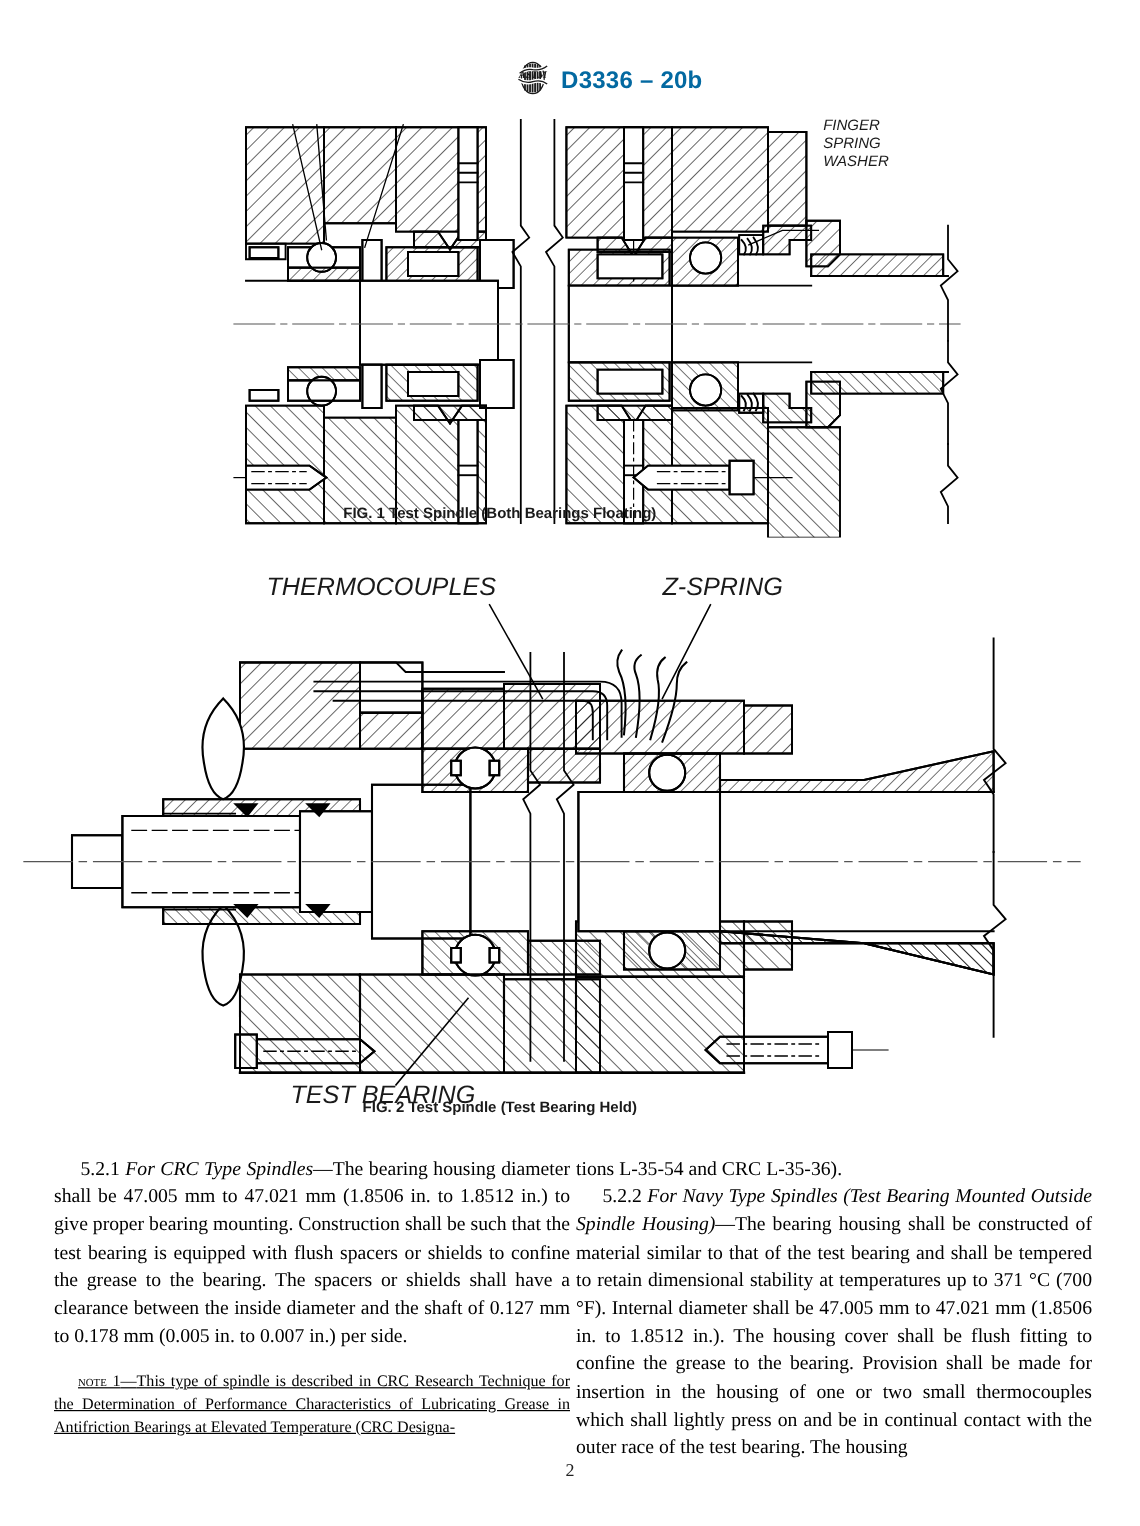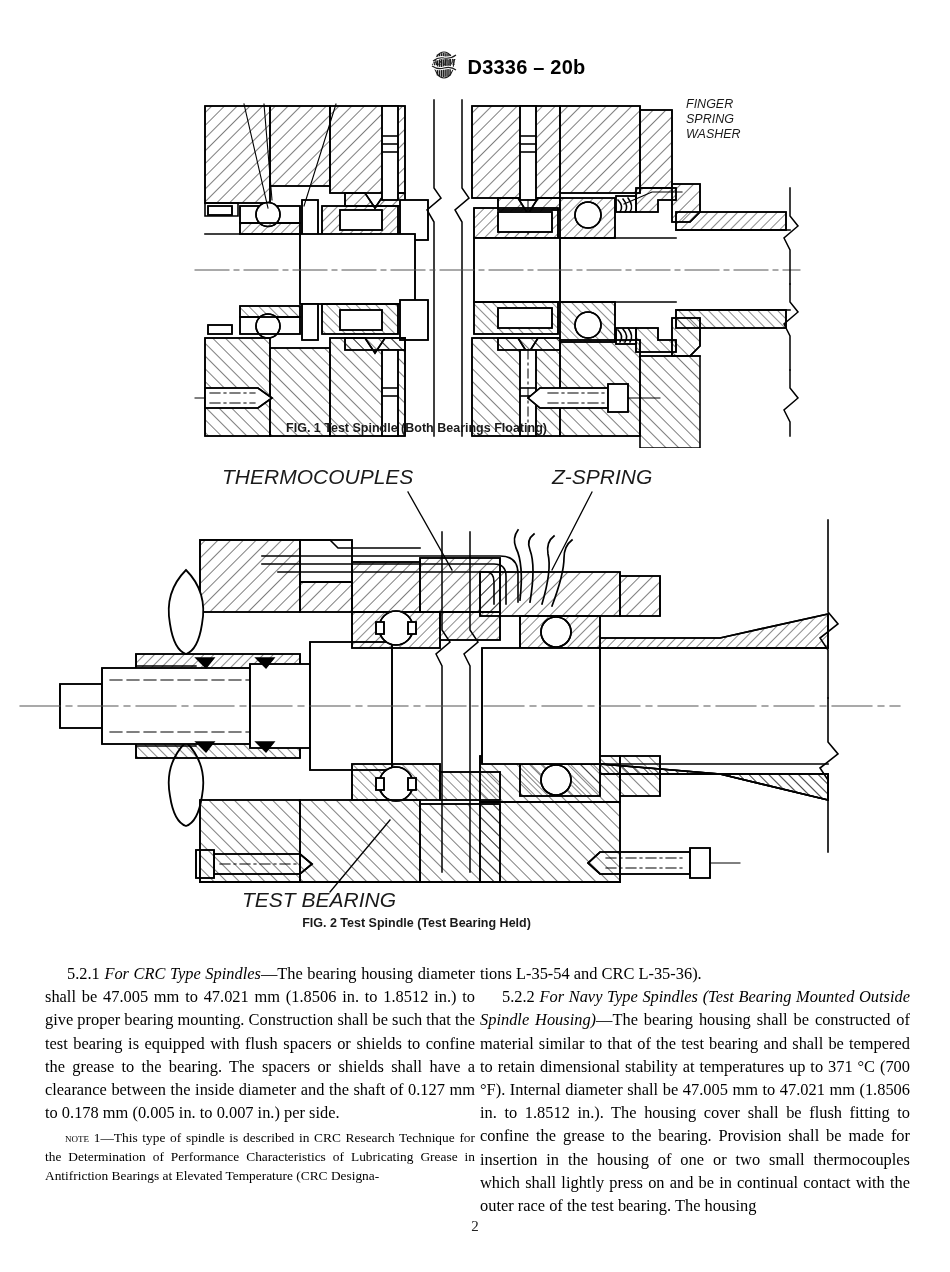--- a/index.html
+++ b/index.html
@@ -30,27 +30,27 @@
     padding-left: 32px;
   }
   #astm-logo {
     display: block;
   }
   #designation {
     font-family: "Liberation Sans", sans-serif;
     font-weight: bold;
     font-size: 20px;
     letter-spacing: 0.2px;
-    color: #000000;
+    color: #0369a1;
   }
 
   
   .figure-block { position: absolute; font-style: italic; }
   #figure-1-block { top: 88px; left: 0; width: 950px; height: 360px; }
-  #figure-2-block { top: 452px; left: 0; width: 762px; height: 480px; }
+  #figure-2-block { top: 464px; left: 0; width: 762px; height: 480px; }
 
   .fig-caption {
     position: absolute;
     width: 833px;
     text-align: center;
     font-family: "Liberation Sans", sans-serif;
     font-weight: bold;
     font-size: 12.5px;
     color: #1a1a1a;
   }
@@ -86,21 +86,22 @@
   .para + .para { margin-top: 0; }
   .para.indent { text-indent: 22px; }
   .clause-num { }
   .clause-title { font-style: italic; }
 
   .note {
     font-size: 13.4px;
     line-height: 1.40;
     text-align: justify;
     text-indent: 20px;
-    margin-top: 5px;
+    margin-top: 18px;
+    text-decoration: underline;
   }
   .note-label {
     font-variant: small-caps;
     text-transform: lowercase;
   }
   .note-label::first-letter { text-transform: uppercase; }
 
   
   #page-footer {
     position: absolute;

